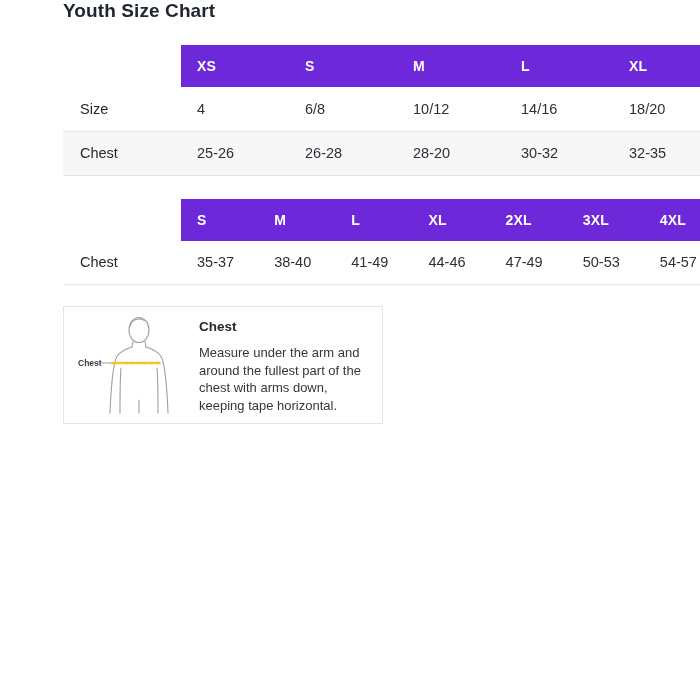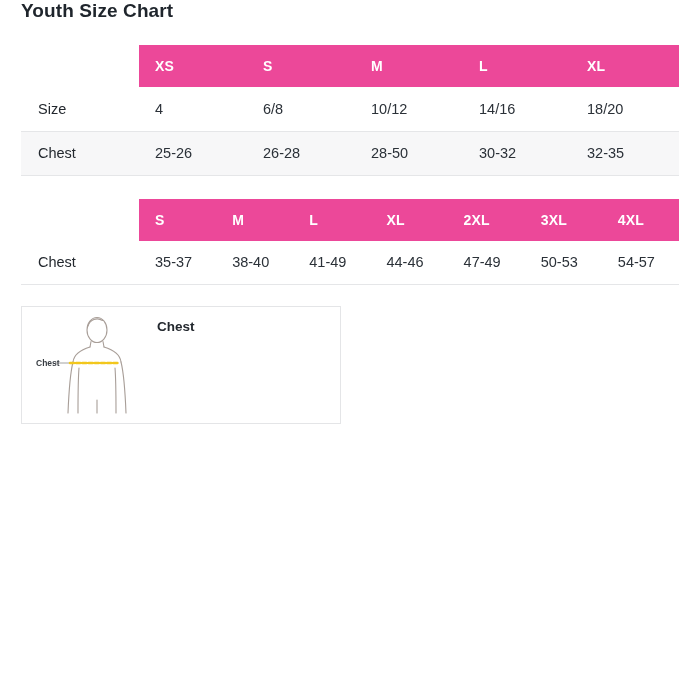--- a/index.html
+++ b/index.html
@@ -3,21 +3,21 @@
 <meta charset="utf-8">
 <style>
   html, body { margin:0; padding:0; }
   body {
     width:700px; height:700px;
     background:#ffffff;
     font-family:"Liberation Sans", sans-serif;
     color:#23282e;
     overflow:hidden;
   }
-  .page { padding:0 21px; }
+  .page { padding:0 21px;margin-left:42px; }
 
   h2.section-title {
     margin:0;
     font-size:19px;
     line-height:22px;
     font-weight:700;
     color:#1f252c;
     letter-spacing:0.1px;
   }
   .mt-youth  { margin-top:37px; }
@@ -30,21 +30,21 @@
     table-layout:fixed;
     margin-top:23px;
   }
   table.size-table th, table.size-table td {
     text-align:left;
     padding:0 4px 0 16px;
     overflow:hidden;
     white-space:nowrap;
   }
   table.size-table thead th {
-    background:#ec4899;
+    background:#6d28d9;
     color:#ffffff;
     height:42px;
     font-size:14px;
     font-weight:700;
     letter-spacing:0.2px;
   }
   table.size-table thead th.corner {
     background:transparent;
     width:98px;
   }
@@ -115,21 +115,21 @@
             <td>4</td>
             <td>6/8</td>
             <td>10/12</td>
             <td>14/16</td>
             <td>18/20</td>
           </tr>
           <tr class="striped">
             <th>Chest</th>
             <td>25-26</td>
             <td>26-28</td>
-            <td>28-50</td>
+            <td>28-20</td>
             <td>30-32</td>
             <td>32-35</td>
           </tr>
         </tbody>
       </table>
   </section>
 
   <section>
     <table class="size-table">
         <thead>
@@ -184,17 +184,18 @@
 
           <line x1="23" y1="47" x2="37" y2="47" stroke="#8a8a8a" stroke-width="0.8"></line>
 
           <line x1="37" y1="47" x2="86" y2="47" stroke="#f2c71d" stroke-width="2.6" stroke-dasharray="4 2.2"></line>
 
           <text x="3" y="50" font-size="8.5" font-weight="bold" fill="#383d43" stroke="none" font-family="Liberation Sans, sans-serif">Chest</text>
         </svg>
       </div>
       <div class="measure-text">
         <p class="measure-heading">Chest</p>
+        <p class="measure-desc">Measure under the arm and around the fullest part of the chest with arms down, keeping tape horizontal.</p>
       </div>
     </div>
   </section>
 
 </main>
 
 </body></html>

